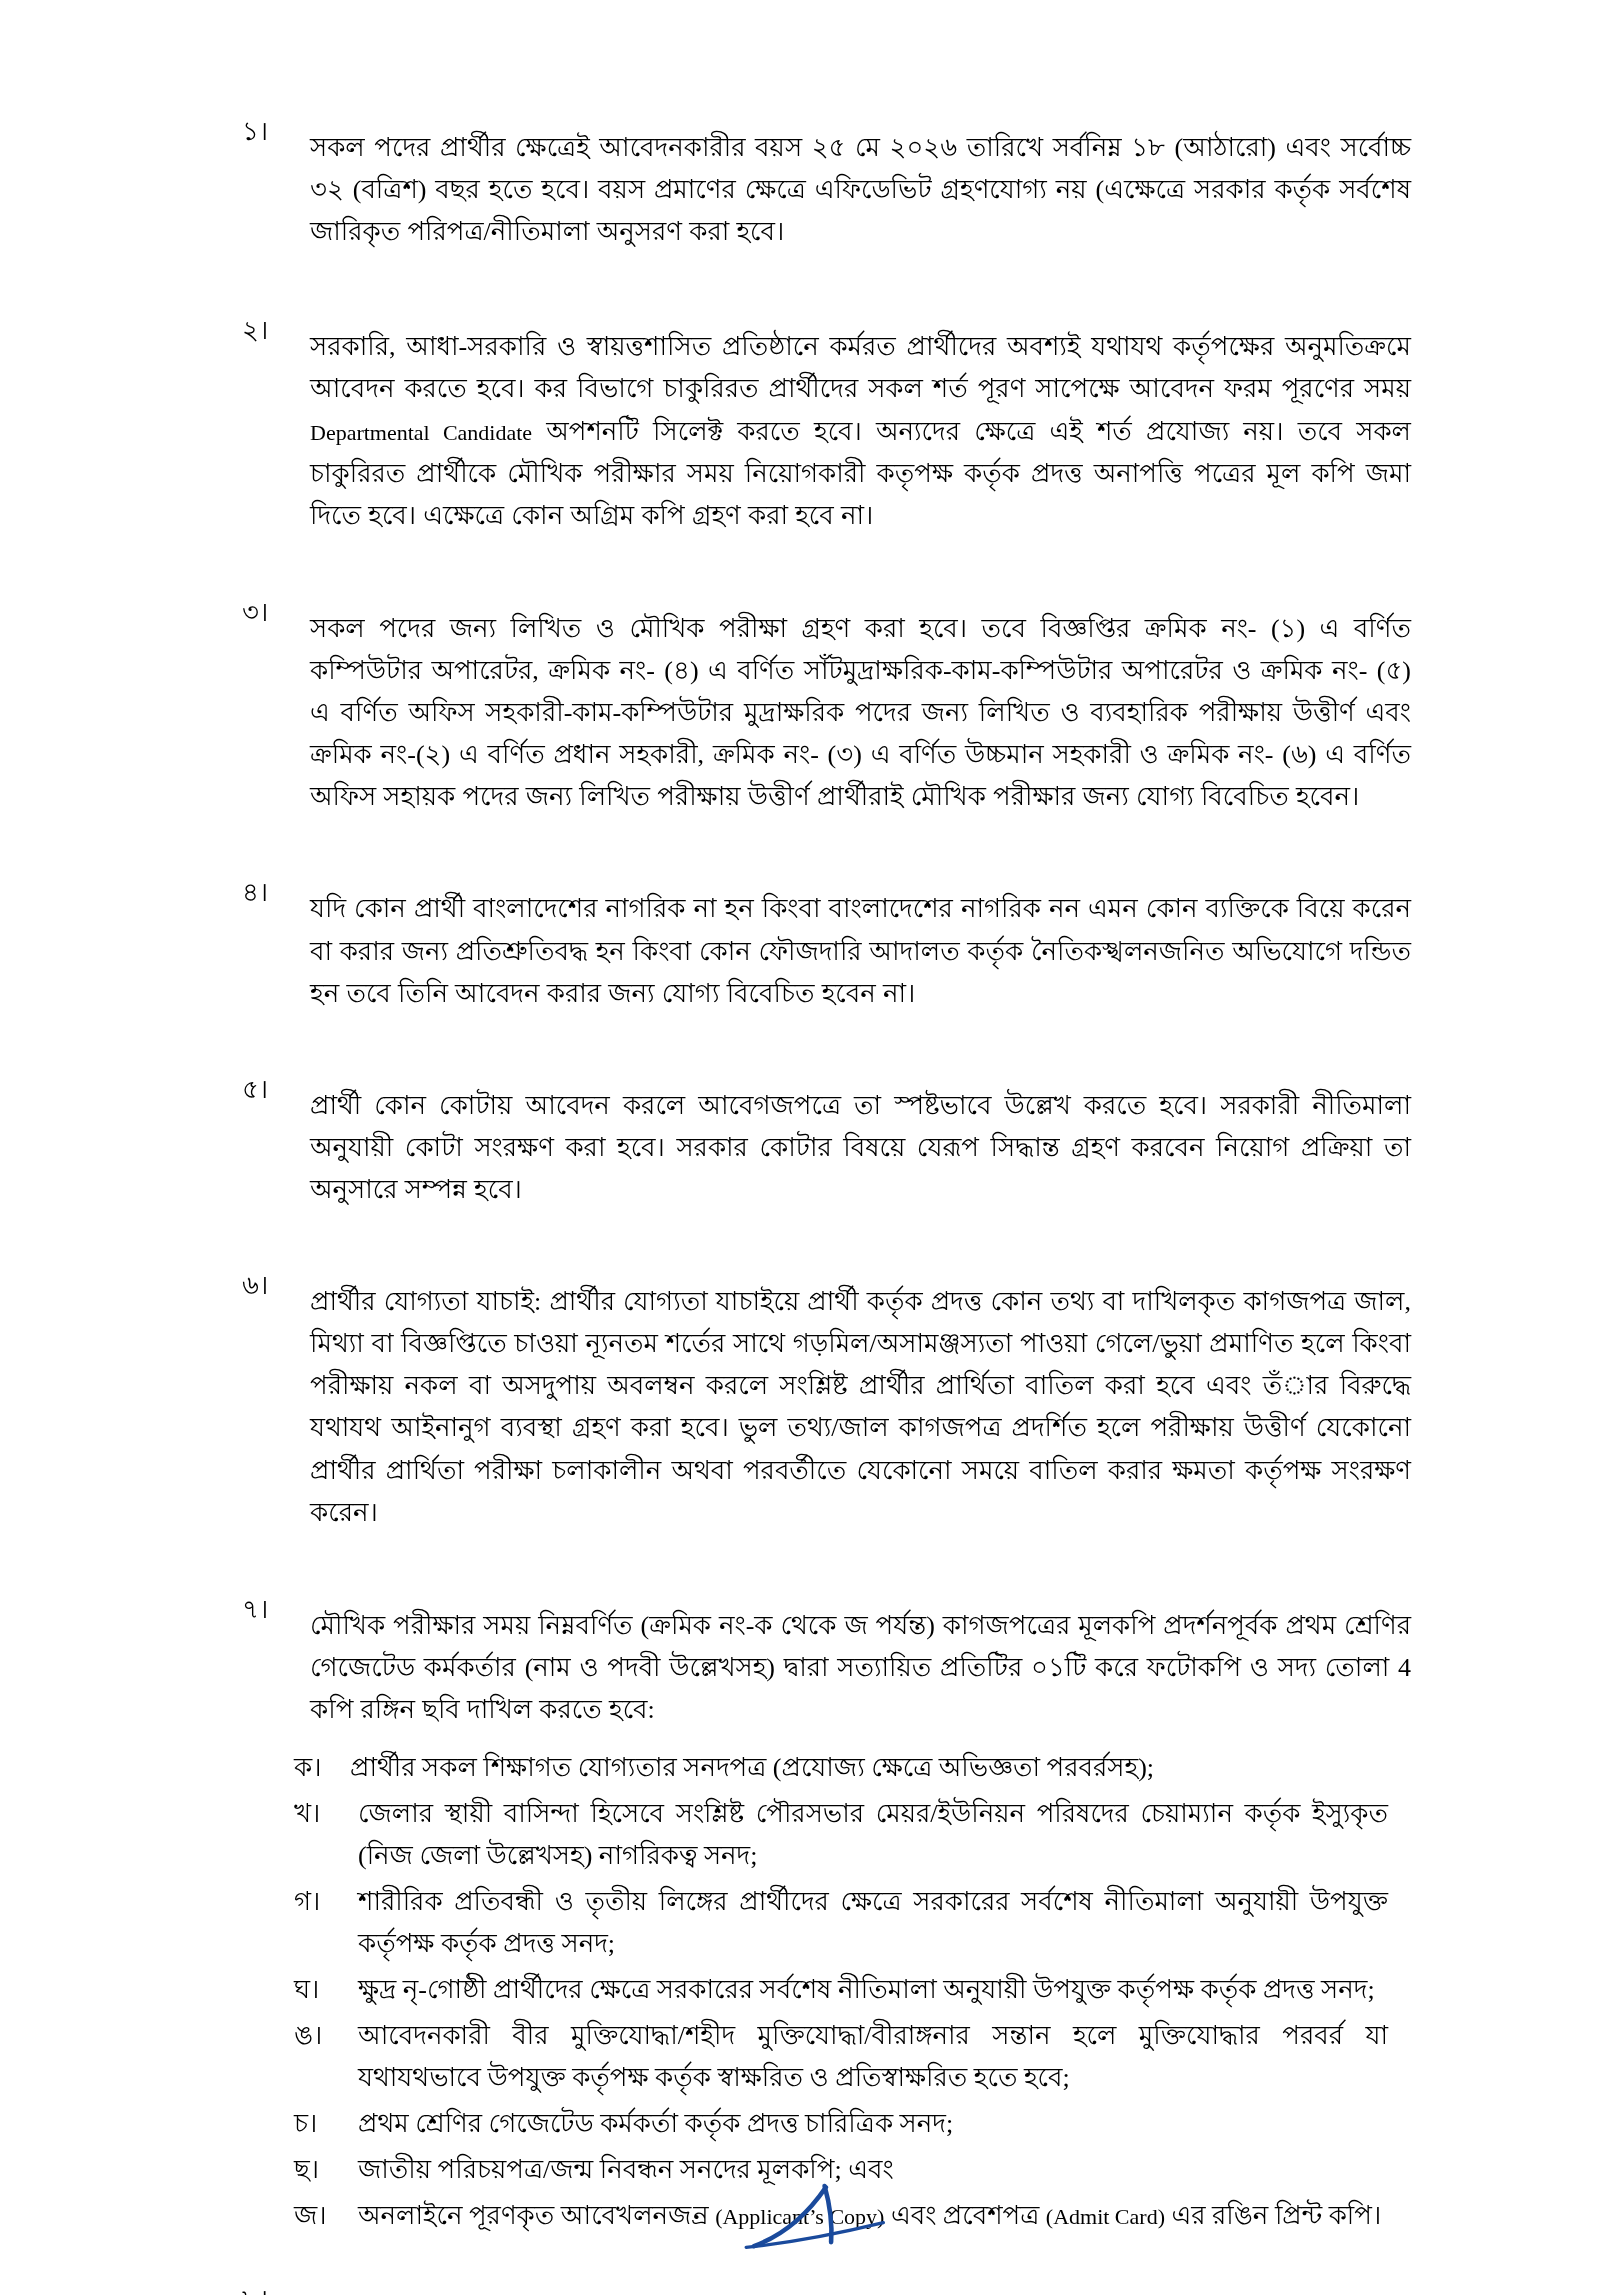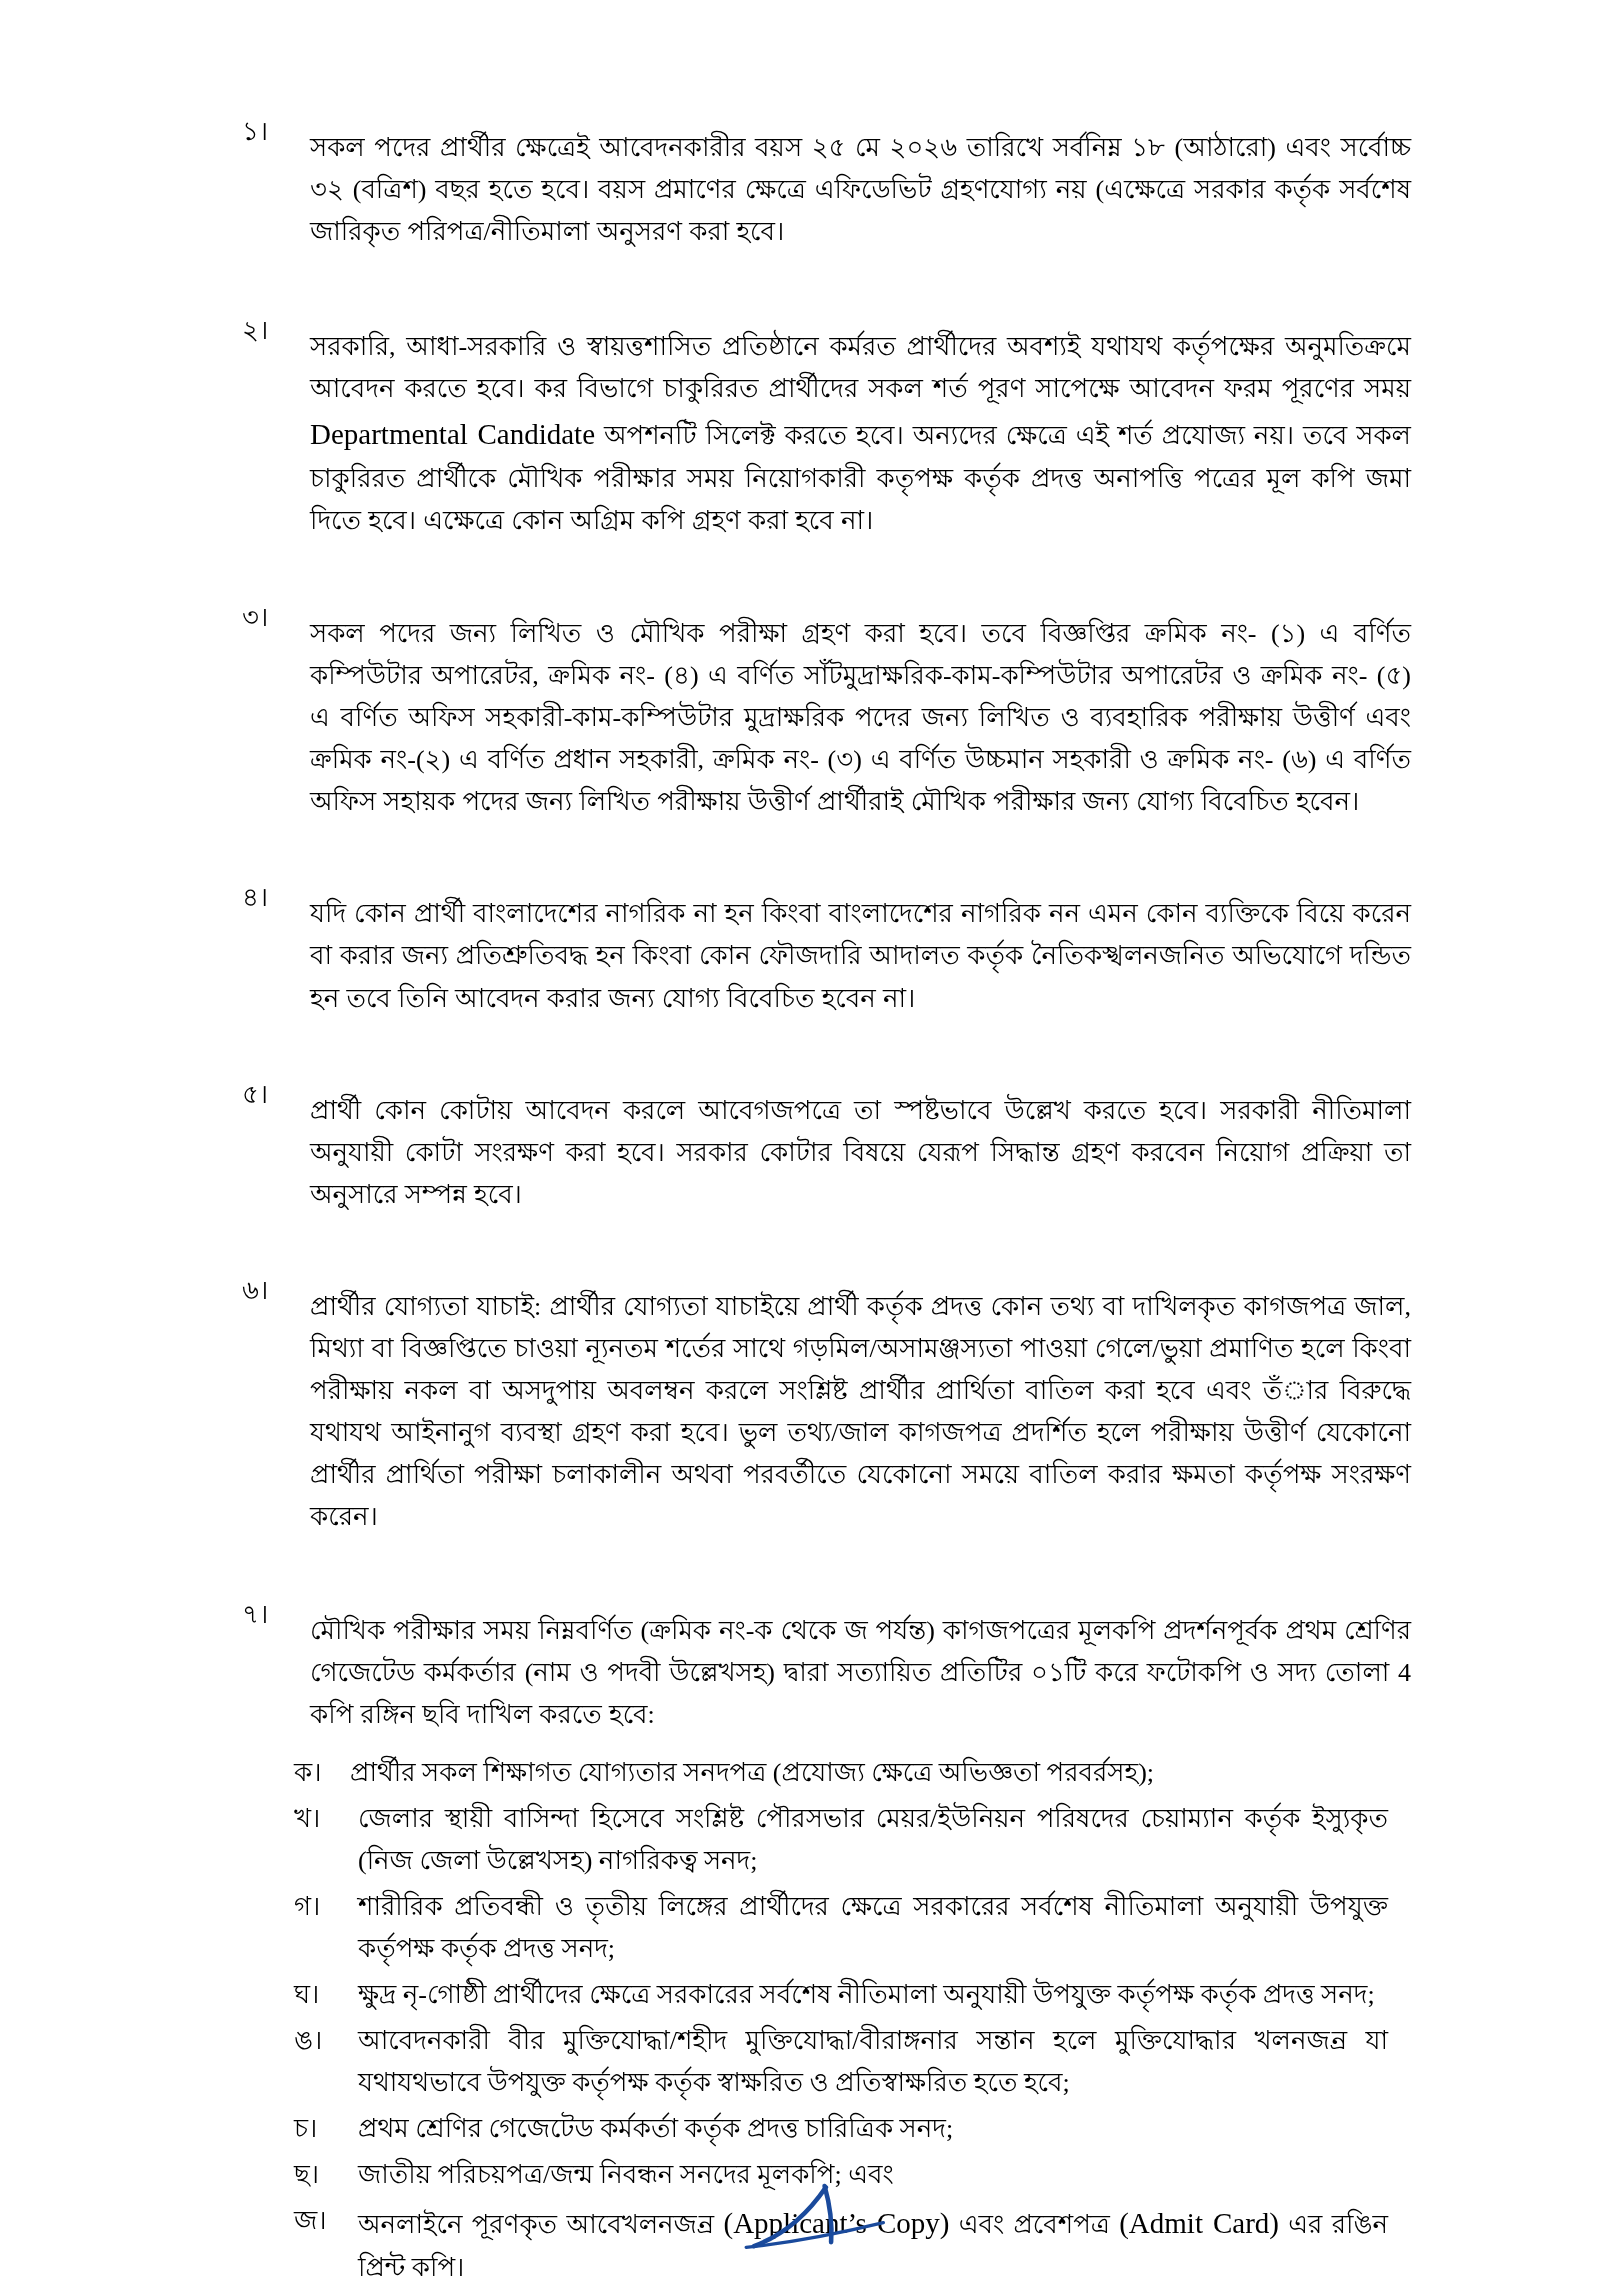--- a/index.html
+++ b/index.html
@@ -40,21 +40,21 @@
   .clause-text {
     font-size: 26px;
     line-height: 1.62;
     text-align: justify;
     text-justify: inter-word;
     margin: 16px;
     word-spacing: 0.7px;
   }
   .latin {
     font-family: "Liberation Serif", "DejaVu Serif", serif;
-    font-size: 29px;
+    font-size: 22px;
   }
 
   
   .clause.c1 { margin-bottom: 41px; }
   .clause.c2 { margin-bottom: 39px; }
   .clause.c3 { margin-bottom: 38px; }
   .clause.c4 { margin-bottom: 38px; }
   .clause.c5 { margin-bottom: 38px; }
   .clause.c6 { margin-bottom: 39px; }
   .clause.c7 { margin-bottom: 38px; }
@@ -174,21 +174,21 @@
           <span class="sub-text wide">শারীরিক প্রতিবন্ধী ও তৃতীয় লিঙ্গের প্রার্থীদের ক্ষেত্রে সরকারের সর্বশেষ নীতিমালা অনুযায়ী উপযুক্ত কর্তৃপক্ষ কর্তৃক প্রদত্ত সনদ;</span>
         </li>
 
         <li class="subitem">
           <span class="sub-label">ঘ।</span>
           <span class="sub-text wide">ক্ষুদ্র নৃ-গোষ্ঠী প্রার্থীদের ক্ষেত্রে সরকারের সর্বশেষ নীতিমালা অনুযায়ী উপযুক্ত কর্তৃপক্ষ কর্তৃক প্রদত্ত সনদ;</span>
         </li>
 
         <li class="subitem">
           <span class="sub-label">ঙ।</span>
-          <span class="sub-text wide">আবেদনকারী বীর মুক্তিযোদ্ধা/শহীদ মুক্তিযোদ্ধা/বীরাঙ্গনার সন্তান হলে মুক্তিযোদ্ধার খলনজন্র যা যথাযথভাবে উপযুক্ত কর্তৃপক্ষ কর্তৃক স্বাক্ষরিত ও প্রতিস্বাক্ষরিত হতে হবে;</span>
+          <span class="sub-text wide">আবেদনকারী বীর মুক্তিযোদ্ধা/শহীদ মুক্তিযোদ্ধা/বীরাঙ্গনার সন্তান হলে মুক্তিযোদ্ধার পরবর্র যা যথাযথভাবে উপযুক্ত কর্তৃপক্ষ কর্তৃক স্বাক্ষরিত ও প্রতিস্বাক্ষরিত হতে হবে;</span>
         </li>
 
         <li class="subitem">
           <span class="sub-label">চ।</span>
           <span class="sub-text wide">প্রথম শ্রেণির গেজেটেড কর্মকর্তা কর্তৃক প্রদত্ত চারিত্রিক সনদ;</span>
         </li>
 
         <li class="subitem">
           <span class="sub-label">ছ।</span>
           <span class="sub-text wide">জাতীয় পরিচয়পত্র/জন্ম নিবন্ধন সনদের মূলকপি; এবং</span>

